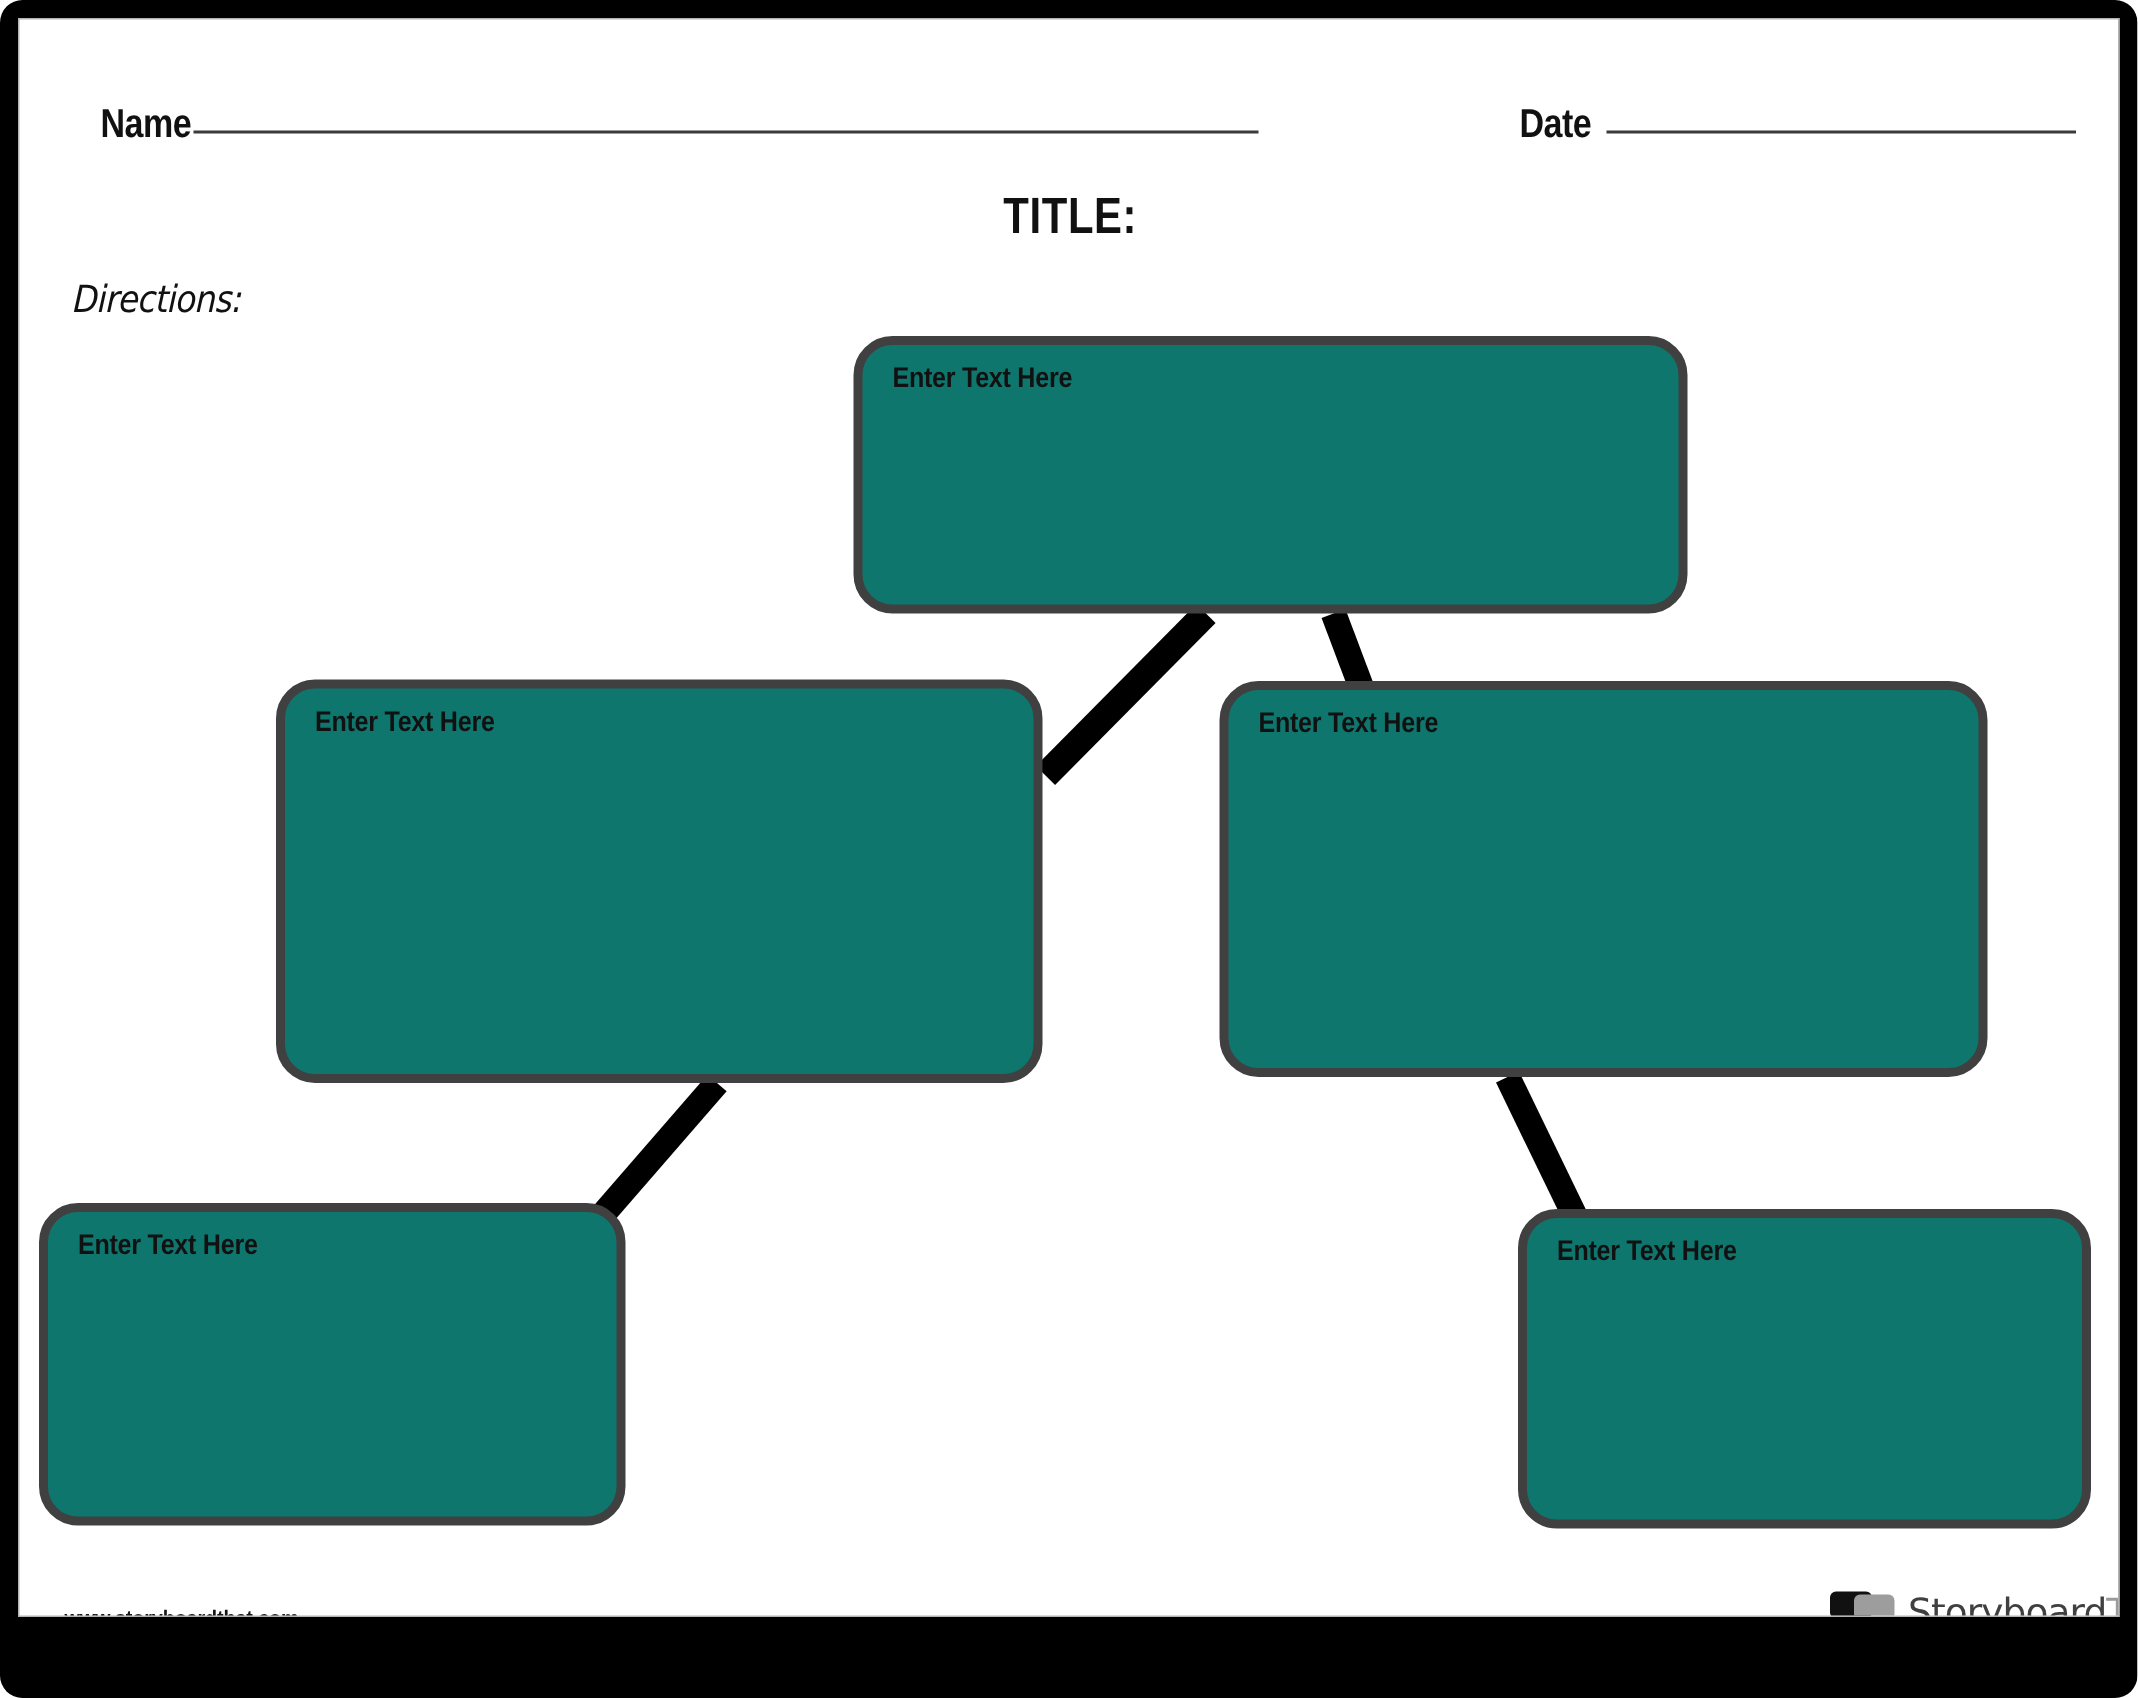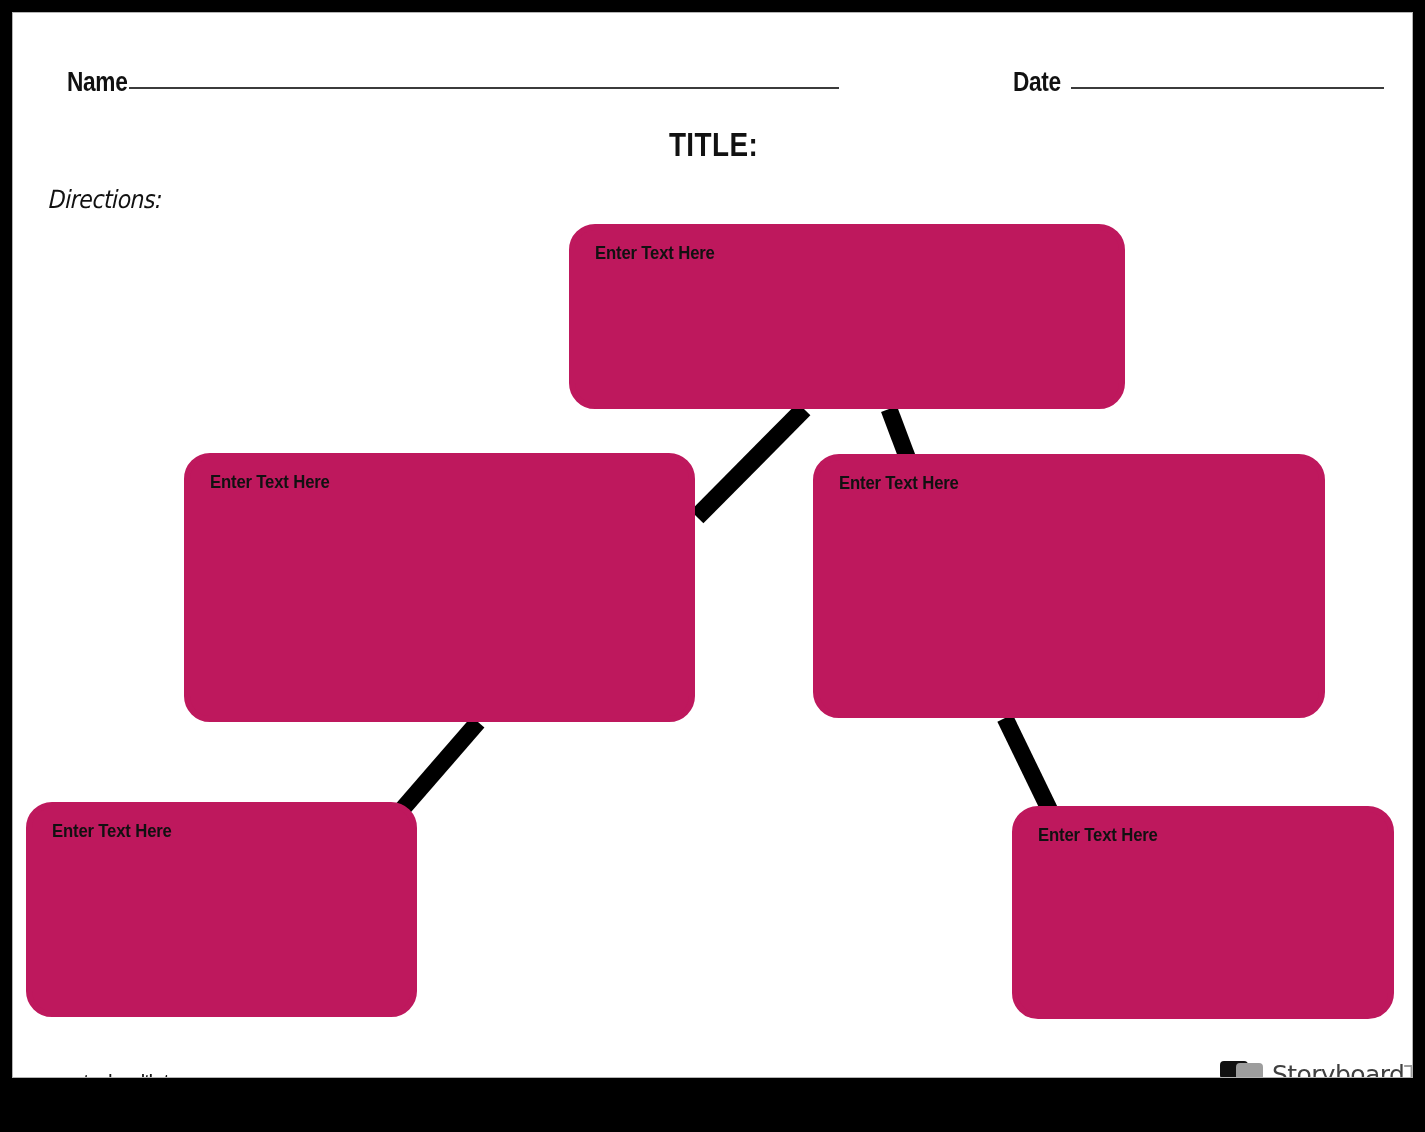--- a/index.html
+++ b/index.html
@@ -8,20 +8,21 @@
     background: #ffffff;
   }
 
   #page {
     position: relative;
     width: 1425px;
     height: 1132px;
     background: #000000;
     overflow: hidden;
     font-family: "Liberation Sans", sans-serif;
+    border-radius: 15px;
   }
 
   
   #sheet {
     position: absolute;
     left: 12px;
     top: 12px;
     width: 1401px;
     height: 1066px;
     background: #ffffff;
@@ -87,22 +88,22 @@
     left: 0;
     top: 0;
     width: 1401px;
     height: 1066px;
     pointer-events: none;
   }
 
   
   .flow-box {
     position: absolute;
-    background: #be185d;
-    border: 6px solid #be185d;
+    background: #0f766e;
+    border: 6px solid #404040;
     border-radius: 26px;
     box-sizing: border-box;
   }
   .flow-box .box-text {
     position: absolute;
     left: 20px;
     top: 12px;
     font-family: "Liberation Sans Narrow", "Liberation Sans", sans-serif;
     font-weight: bold;
     font-size: 19px;

